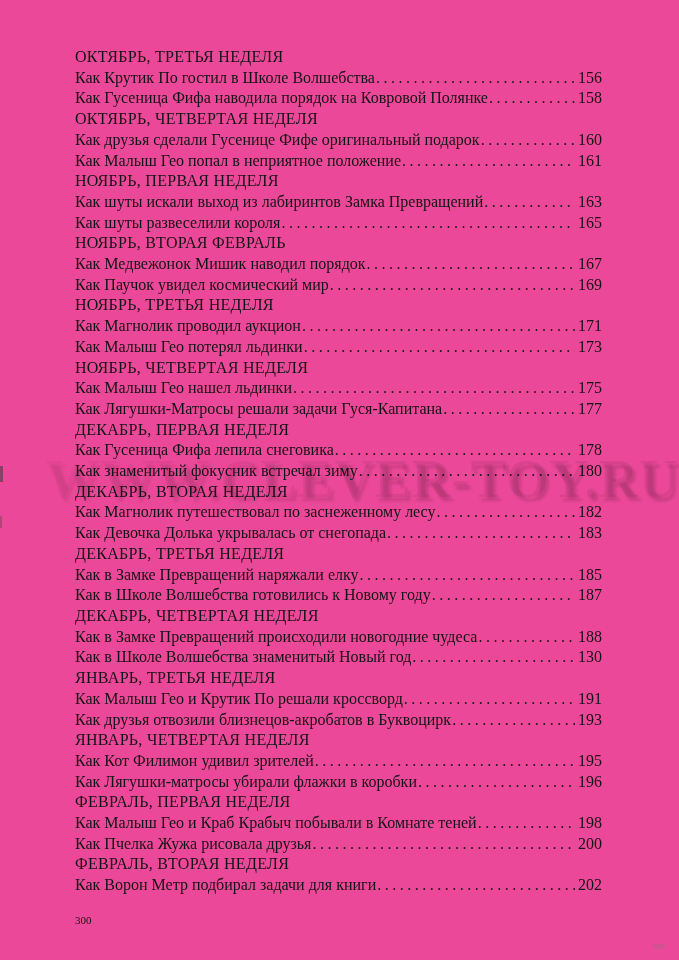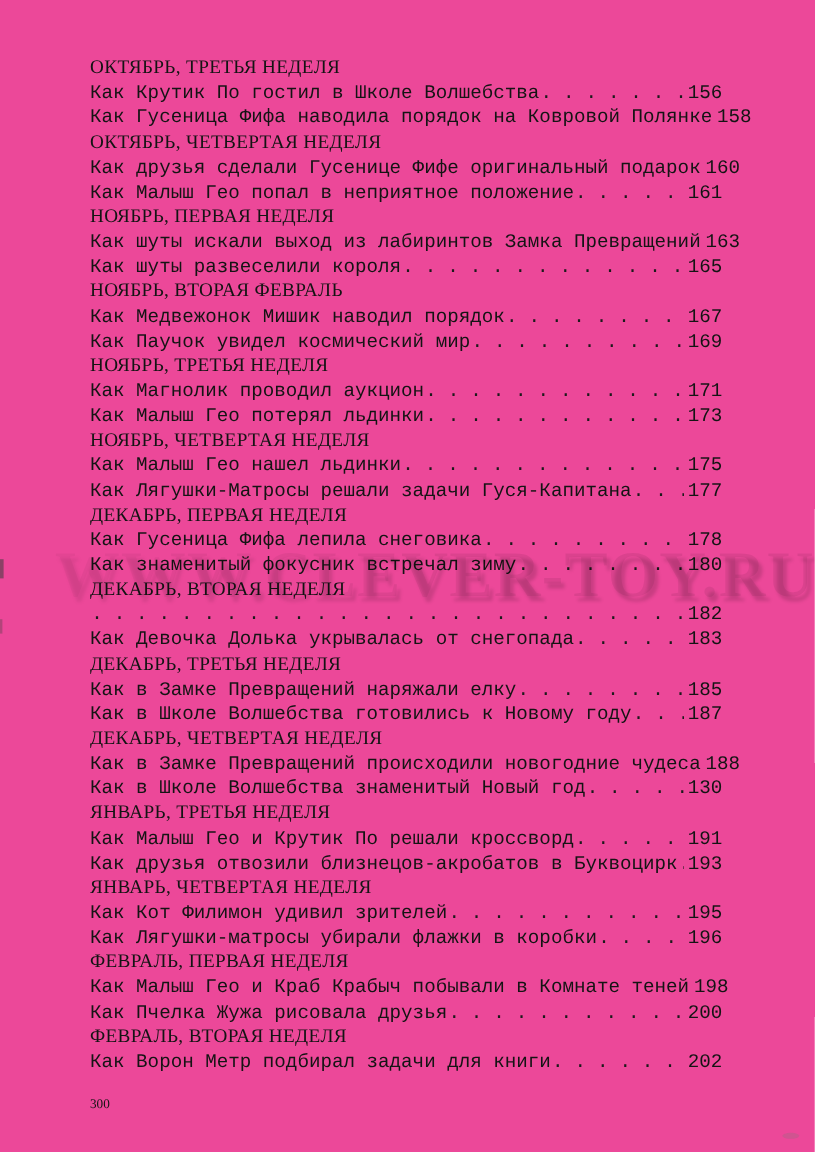--- a/index.html
+++ b/index.html
@@ -25,21 +25,20 @@
     font-size: 16px;
     line-height: 20.7px;
     letter-spacing: 0.3px;
     white-space: nowrap;
   }
   .entry {
     display: flex;
     align-items: baseline;
     font-size: 16px;
     line-height: 20.7px;
-    font-family: Liberation Mono, monospace;
   }
   .entry .t { white-space: nowrap; }
   .entry .dots {
     flex: 1 1 auto;
     overflow: hidden;
     white-space: nowrap;
     margin: 0 3px 0 1px;
     color: #1a1a1a;
   }
   .entry .dots::before {
@@ -158,20 +157,21 @@
     <span class="dots"></span>
     <span class="n">178</span>
   </div>
       <div class="entry">
     <span class="t">Как знаменитый фокусник встречал зиму</span>
     <span class="dots"></span>
     <span class="n">180</span>
   </div>
       <div class="section-header">ДЕКАБРЬ, ВТОРАЯ НЕДЕЛЯ</div>
       <div class="entry">
+    <span class="t">Как Магнолик путешествовал по заснеженному лесу</span>
     <span class="dots"></span>
     <span class="n">182</span>
   </div>
       <div class="entry">
     <span class="t">Как Девочка Долька укрывалась от снегопада</span>
     <span class="dots"></span>
     <span class="n">183</span>
   </div>
       <div class="section-header">ДЕКАБРЬ, ТРЕТЬЯ НЕДЕЛЯ</div>
       <div class="entry">

